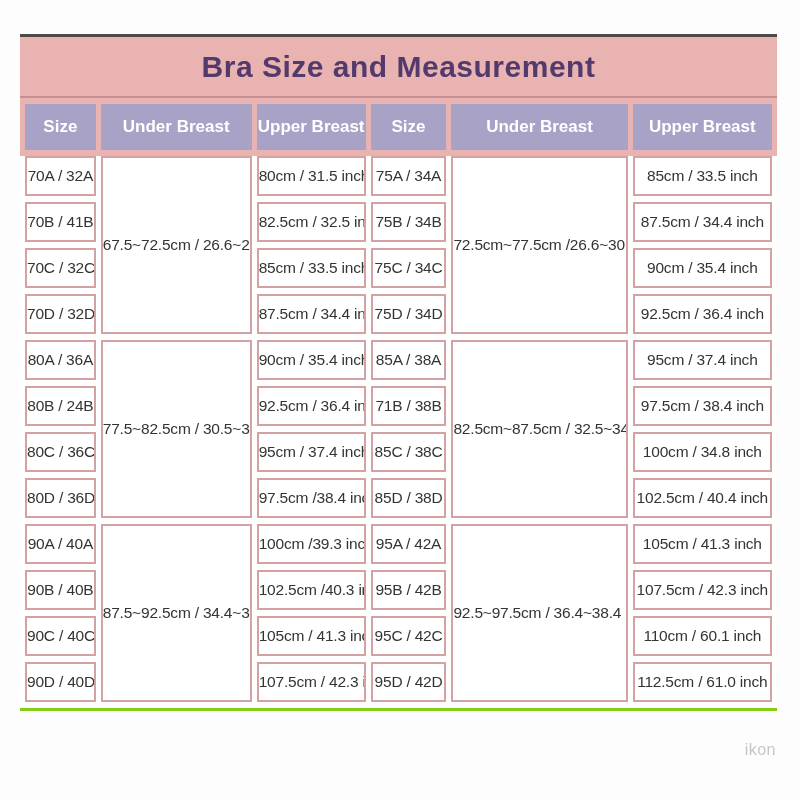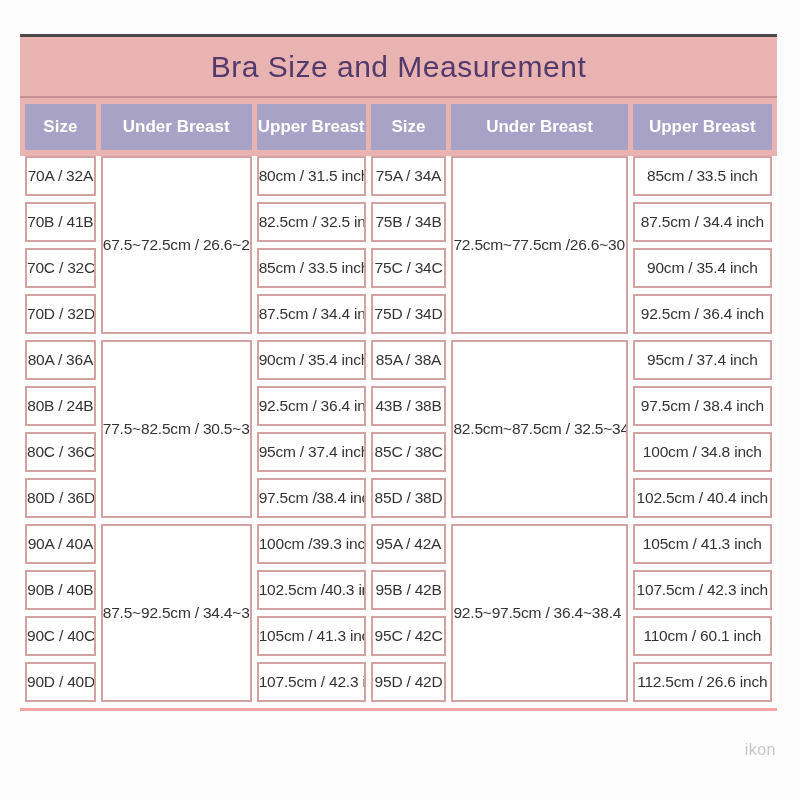--- a/index.html
+++ b/index.html
@@ -18,38 +18,38 @@
   .banner-title {
     background:#e9b3b1;
     border-top:3px solid #4e4949;
     border-bottom:2px solid #c78f94;
     height:64px;
     display:flex; align-items:center; justify-content:center;
   }
   .banner-title .txt {
     color:#523a6c;
     font-size:30px;
-    font-weight:normal;
+    font-weight:bold;
     letter-spacing:0.5px;
   }
   .banner-sub {
     background:#e9b3b1;
     height:51px;
     border-bottom:3px solid #b98a90;
     display:flex; align-items:center; justify-content:center;
   }
   .banner-sub .txt {
     color:#523a6c;
     font-size:17.5px;
     font-weight:bold;
   }
   .table-zone {
     position:relative;
     background:#ffffff;
-    border-bottom:3px solid #fca5a5;
+    border-bottom:3px solid #84cc16;
   }
   .header-strip {
     position:absolute;
     left:0; top:0;
     width:100%; height:58px;
     background:#e9b3b1;
   }
   table.size-table {
     position:relative;
     width:100%;
@@ -153,21 +153,21 @@
           <td>80A / 36A</td>
           <td rowspan="4">77.5~82.5cm / 30.5~32.5 inch</td>
           <td>90cm / 35.4 inch</td>
           <td>85A / 38A</td>
           <td rowspan="4">82.5cm~87.5cm / 32.5~34.4 inch</td>
           <td>95cm / 37.4 inch</td>
         </tr>
         <tr>
           <td>80B / 24B</td>
           <td>92.5cm / 36.4 inch</td>
-          <td>43B / 38B</td>
+          <td>71B / 38B</td>
           <td>97.5cm / 38.4 inch</td>
         </tr>
         <tr>
           <td>80C / 36C</td>
           <td>95cm / 37.4 inch</td>
           <td>85C / 38C</td>
           <td>100cm / 34.8 inch</td>
         </tr>
         <tr>
           <td>80D / 36D</td>
@@ -193,20 +193,20 @@
         <tr>
           <td>90C / 40C</td>
           <td>105cm / 41.3 inch</td>
           <td>95C / 42C</td>
           <td>110cm / 60.1 inch</td>
         </tr>
         <tr>
           <td>90D / 40D</td>
           <td>107.5cm / 42.3 inch</td>
           <td>95D / 42D</td>
-          <td>112.5cm / 26.6 inch</td>
+          <td>112.5cm / 61.0 inch</td>
         </tr>
       </tbody>
     </table>
   </div>
 </div>
 
 <div class="watermark">ikon</div>
 
 </body></html>

